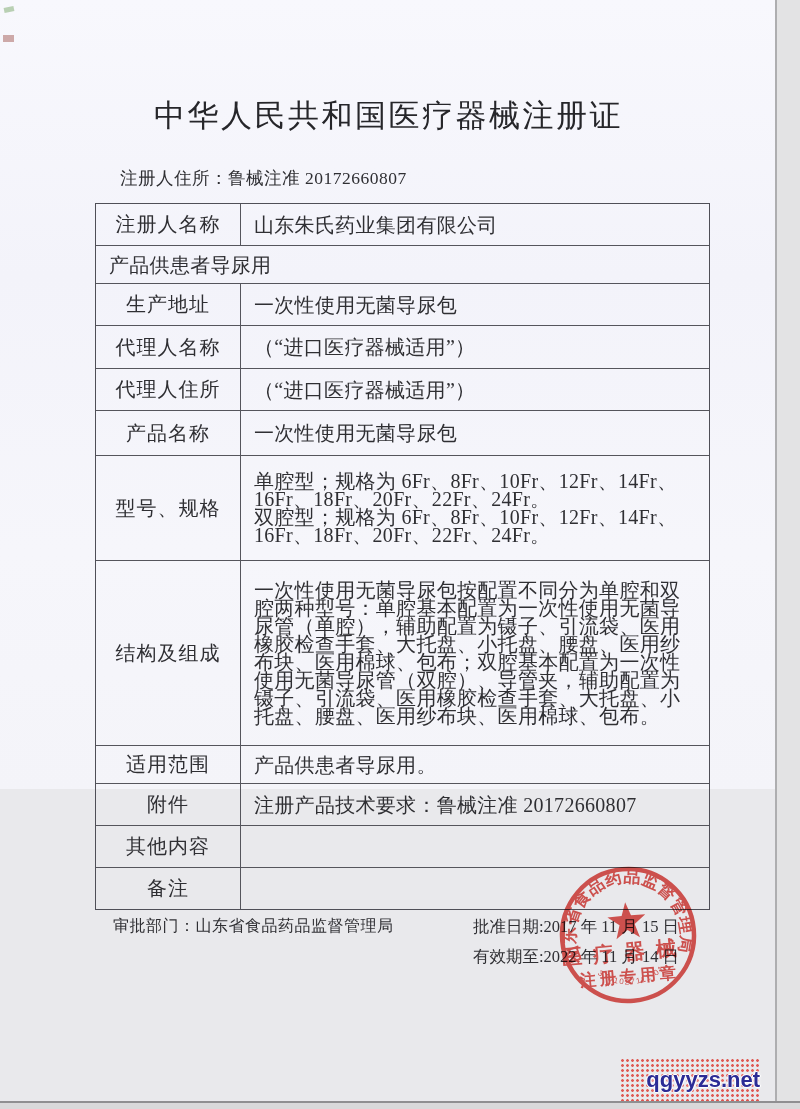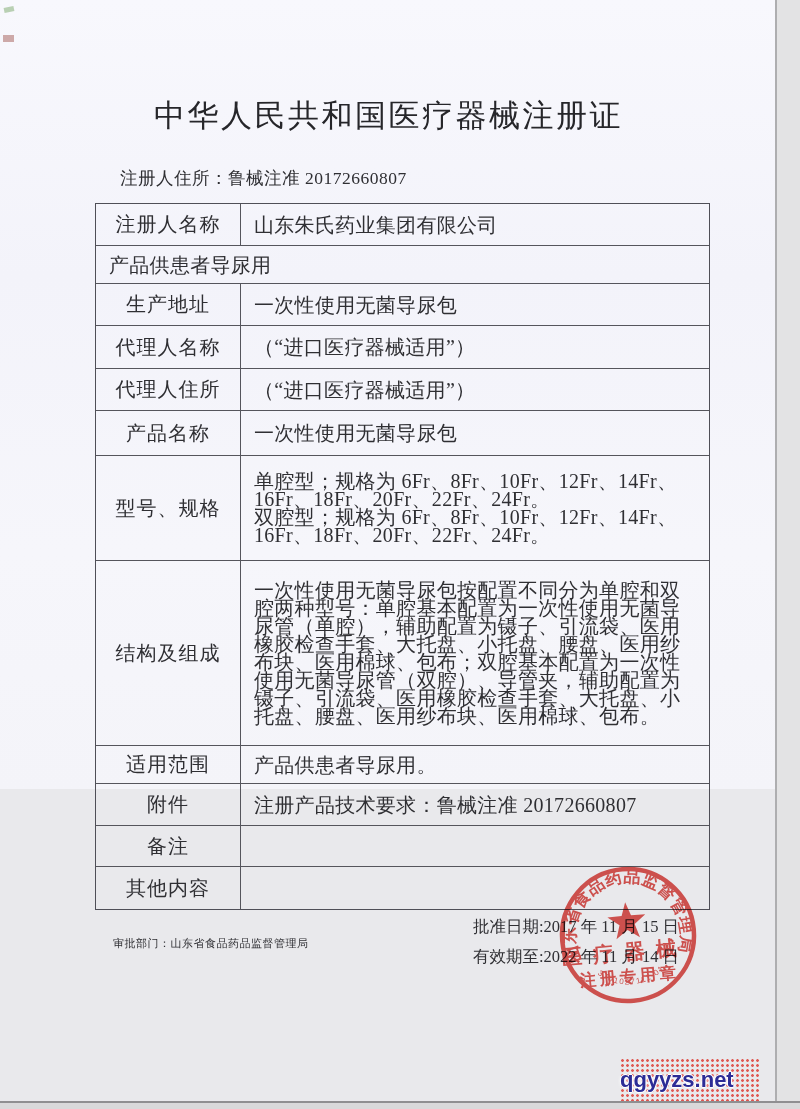--- a/index.html
+++ b/index.html
@@ -48,36 +48,36 @@
     flex:1;display:flex;align-items:center;box-sizing:border-box;
     padding:3px 10px 3px 13px;line-height:26px;white-space:pre-line;
     letter-spacing:.3px;
   }
   .r0{min-height:42px}.r1{min-height:38px}.r2{min-height:42px}
   .r3{min-height:43px}.r4{min-height:42px}.r5{min-height:45px}
   .r6{min-height:105px}.r7{min-height:185px}
   .r8{min-height:38px}.r9{min-height:42px}.r10{min-height:42px}.r11{min-height:41px}
   .r6 .tvalue,.r7 .tvalue{line-height:18px;}
 
-  .footer-dept{position:absolute;left:113px;top:936px;font-size:11px;letter-spacing:.5px;}
+  .footer-dept{position:absolute;left:113px;top:916px;font-size:16px;letter-spacing:.5px;}
   .footer-dates{position:absolute;left:473px;top:912px;font-size:16.5px;line-height:30px;}
 
   .seal{
     position:absolute;left:552px;top:858px;width:152px;height:152px;
     mix-blend-mode:multiply;opacity:.9;z-index:4;
   }
   .seal text{font-family:"Liberation Sans","DejaVu Sans",sans-serif;fill:currentColor;}
   .seal-arc-text{font-size:17px;letter-spacing:.5px;font-weight:bold;}
   .seal-line1{font-size:20.5px;letter-spacing:11px;font-weight:bold;}
   .seal-line2{font-size:16.5px;letter-spacing:3.5px;font-weight:bold;}
   .seal-code{font-size:8px;letter-spacing:1.5px;}
 
   .watermark{
     position:absolute;left:620px;top:1058px;width:140px;height:43px;z-index:6;
-    display:flex;align-items:center;justify-content:flex-start;
+    display:flex;align-items:center;justify-content:flex-end;
     font-family:"Liberation Sans","DejaVu Sans",sans-serif;
     font-weight:bold;font-size:22px;
     background-image:radial-gradient(circle,var(--noise,#e05a55) 1px,rgba(224,90,85,.25) 1.5px,transparent 1.9px);
     background-size:5px 5px;
     text-shadow:1px 0 0 #fff,-1px 0 0 #fff,0 1px 0 #fff,0 -1px 0 #fff,0 0 4px #ffffff;
   }
 </style>
 </head>
 <body>
 
@@ -123,26 +123,26 @@
         <div class="tvalue">一次性使用无菌导尿包按配置不同分为单腔和双腔两种型号：单腔基本配置为一次性使用无菌导尿管（单腔），辅助配置为镊子、引流袋、医用橡胶检查手套、大托盘、小托盘、腰盘、医用纱布块、医用棉球、包布；双腔基本配置为一次性使用无菌导尿管（双腔）、导管夹，辅助配置为镊子、引流袋、医用橡胶检查手套、大托盘、小托盘、腰盘、医用纱布块、医用棉球、包布。</div>
       </div>
       <div class="trow r8">
         <div class="tlabel">适用范围</div>
         <div class="tvalue">产品供患者导尿用。</div>
       </div>
       <div class="trow r9">
         <div class="tlabel">附件</div>
         <div class="tvalue">注册产品技术要求：鲁械注准 20172660807</div>
       </div>
+      <div class="trow r10">
+        <div class="tlabel">其他内容</div>
+        <div class="tvalue"></div>
+      </div>
       <div class="trow r11">
         <div class="tlabel">备注</div>
-        <div class="tvalue"></div>
-      </div>
-      <div class="trow r10">
-        <div class="tlabel">其他内容</div>
         <div class="tvalue"></div>
       </div>
     </div>
 
   <div class="footer-dept"><span>审批部门：</span><span>山东省食品药品监督管理局</span></div>
 
   <div class="footer-dates">
     <div><span>批准日期:</span><span>2017 年 11 月 15 日</span></div>
     <div><span>有效期至:</span><span>2022 年 11 月 14 日</span></div>
   </div>

